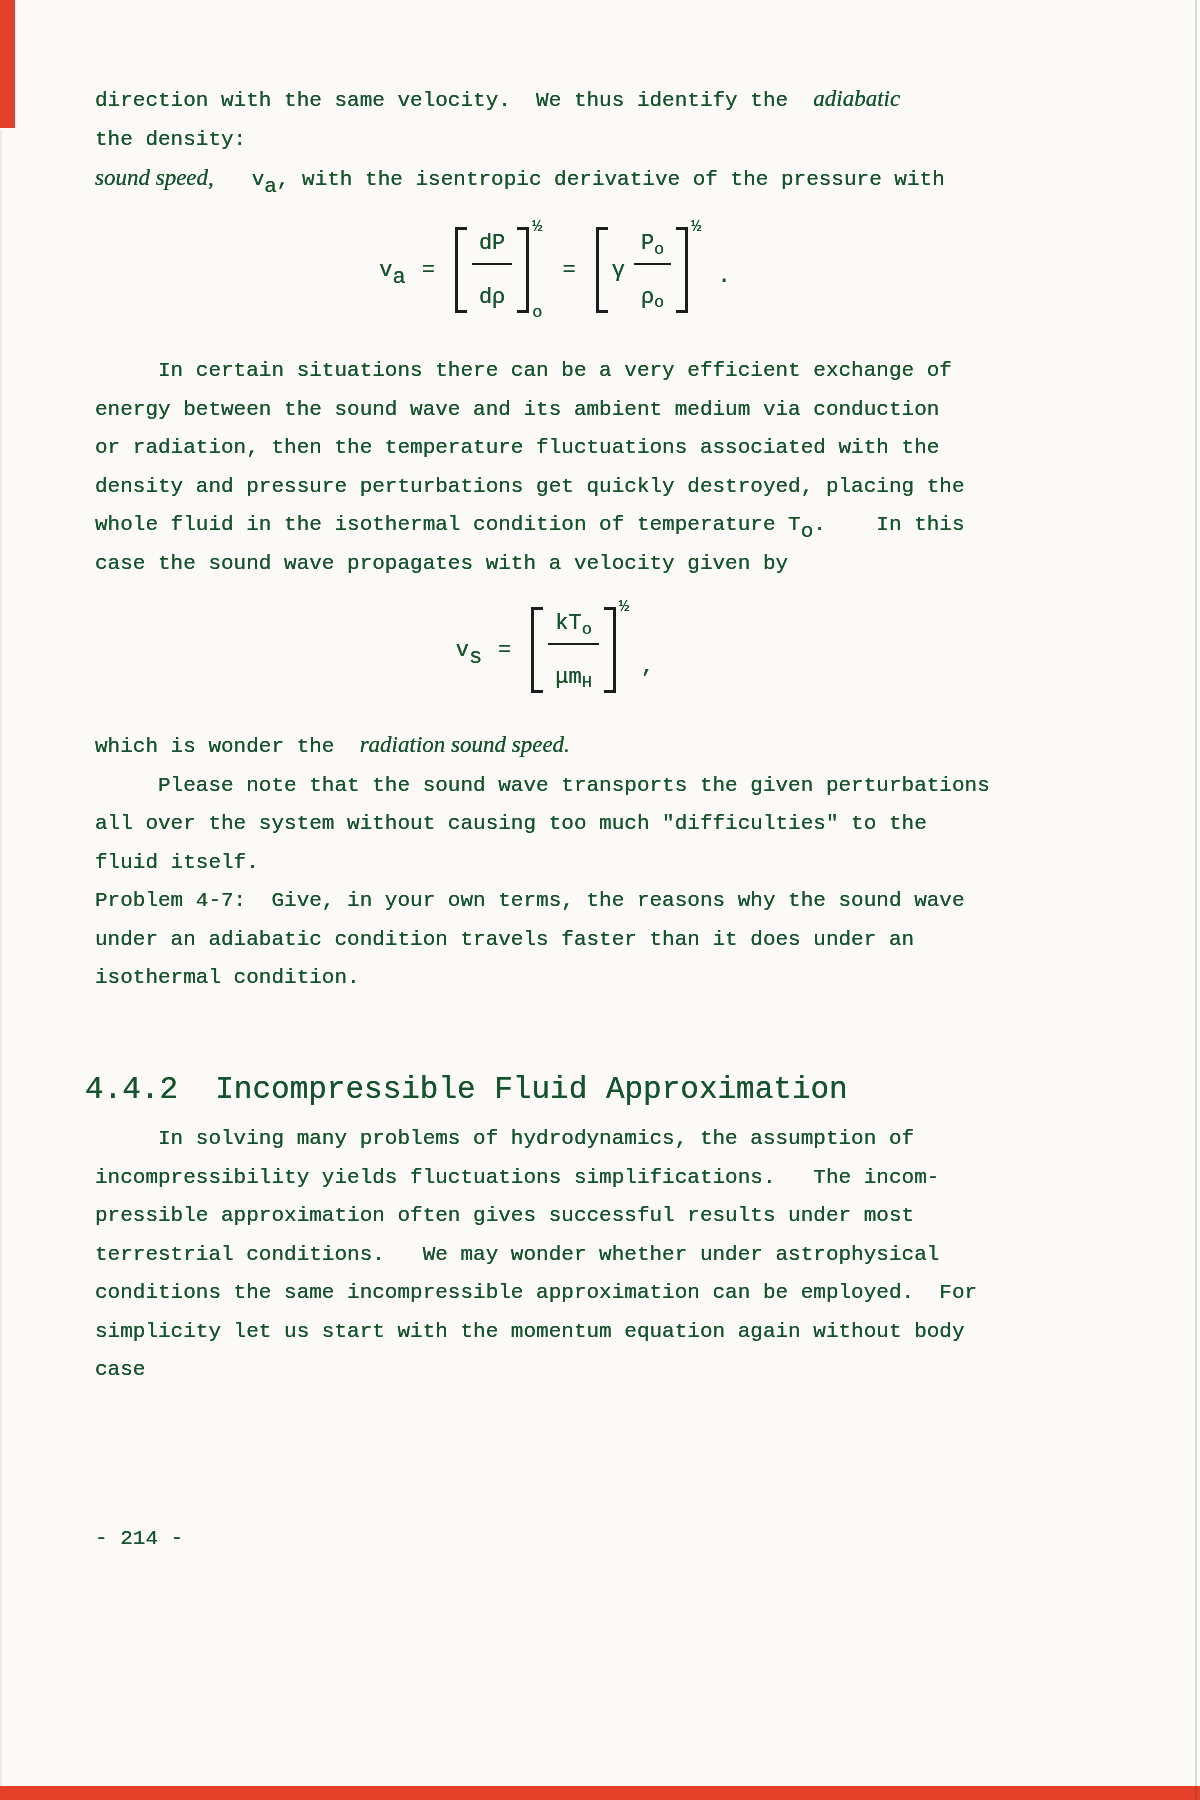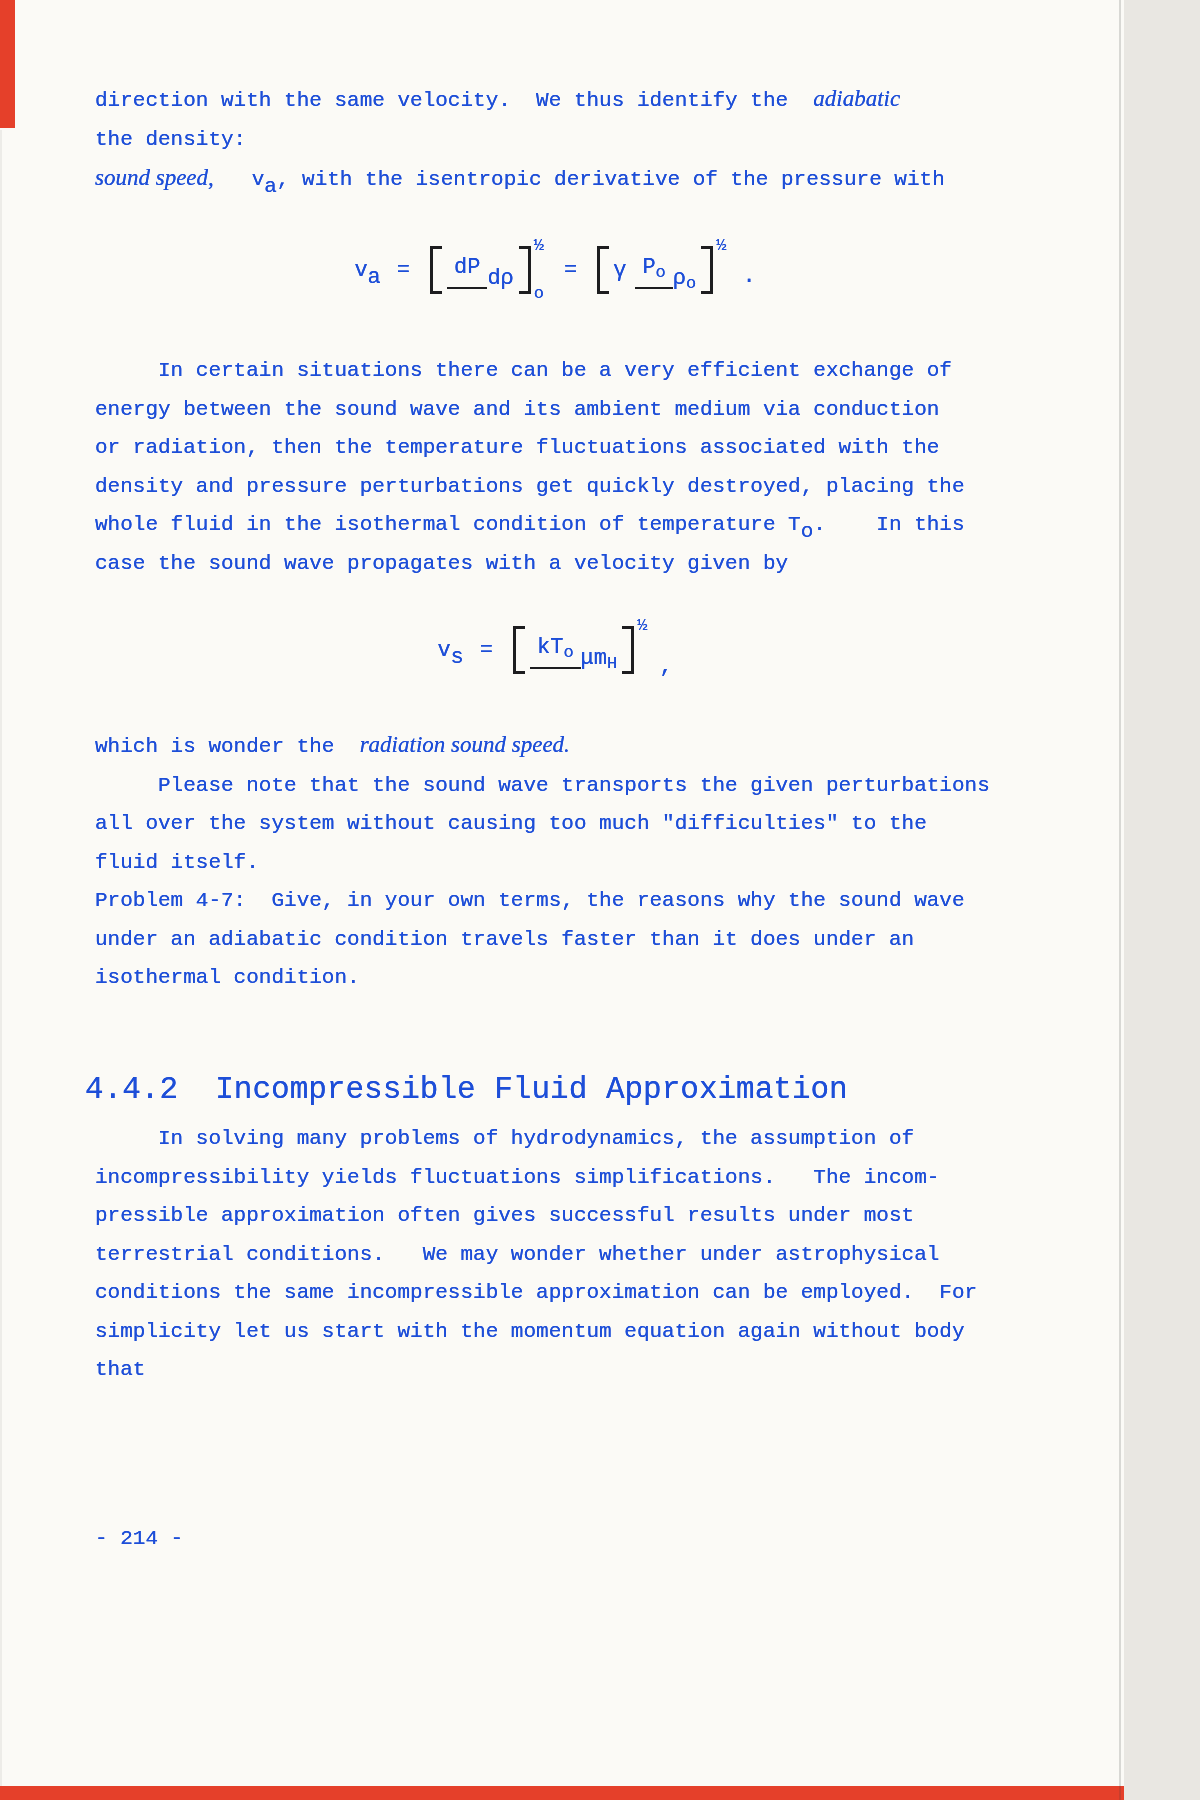--- a/index.html
+++ b/index.html
@@ -1,23 +1,22 @@
 <!DOCTYPE html>
 <html><head>
 <meta charset="utf-8">
 <style>
   html,body { margin:0; padding:0; background:#e9e7e2; }
   .page {
     position:relative;
-    width:1076px; height:1800px;
+    width:1200px; height:1800px;
     background:#fbfaf6;
     overflow:hidden;
     font-family:"Liberation Mono","DejaVu Sans Mono",monospace;
-    color:#1d4ed8;
-    padding-left:48px;
+    color:#14532d;
   }
   .page::after {
     content:""; position:absolute; right:3px; top:0; bottom:0; width:2px;
     background:rgba(60,60,60,0.18);
   }
   .page::before {
     content:""; position:absolute; left:0; top:130px; bottom:0; width:2px;
     background:rgba(60,60,60,0.07);
   }
   .stripe { position:absolute; background:#e5402a; }
@@ -58,21 +57,21 @@
     text-shadow:0 0 0.5px currentColor;
   }
   #eq1 { top:220px; height:100px; }
   #eq2 { top:598px; height:104px; }
   .eq-var { display:inline-flex; align-items:baseline; }
   .eq-sp { margin:0 16px; }
   .eq-group { display:inline-flex; align-items:center; margin:0 4px; }
   .bracket { align-self:stretch; width:9px; }
   .bracket.left  { border-left:3px solid #1d1d1f; border-top:3px solid #1d1d1f; border-bottom:3px solid #1d1d1f; }
   .bracket.right { border-right:3px solid #1d1d1f; border-top:3px solid #1d1d1f; border-bottom:3px solid #1d1d1f; }
-  .frac { display:inline-flex; align-items:center; margin:0 5px; line-height:1.3; }
+  .frac { display:inline-flex; flex-direction:column; align-items:center; margin:0 5px; line-height:1.3; }
   .frac .num { border-bottom:2.5px solid #1d1d1f; padding:3px 7px 4px; }
   .frac .den { padding-top:4px;margin-top:15px; }
   .scripts {
     align-self:stretch; display:inline-flex; flex-direction:column;
     justify-content:space-between; font-size:17px; margin-left:3px;
   }
   .scripts .sup { position:relative; top:-10px; }
   .scripts .sub { position:relative; bottom:-9px; }
   .gamma { margin:0 4px 0 4px; }
   .eq-period { margin-left:12px; transform:translateY(6px); }
@@ -174,20 +173,20 @@
     <div class="tline"><span>4.4.2  Incompressible Fluid Approximation</span></div>
   </div>
 
   <div class="block" id="p4">
     <div class="tline"><span>     In solving many problems of hydrodynamics, the assumption of</span></div>
     <div class="tline"><span>incompressibility yields fluctuations simplifications.   The incom-</span></div>
     <div class="tline"><span>pressible approximation often gives successful results under most</span></div>
     <div class="tline"><span>terrestrial conditions.   We may wonder whether under astrophysical</span></div>
     <div class="tline"><span>conditions the same incompressible approximation can be employed.  For</span></div>
     <div class="tline"><span>simplicity let us start with the momentum equation again without body</span></div>
-    <div class="tline"><span>that</span></div>
+    <div class="tline"><span>case</span></div>
   </div>
 
   <div class="block" id="pagenum">
     <div class="tline"><span>- 214 -</span></div>
   </div>
 
 </div>
 
 </body></html>

